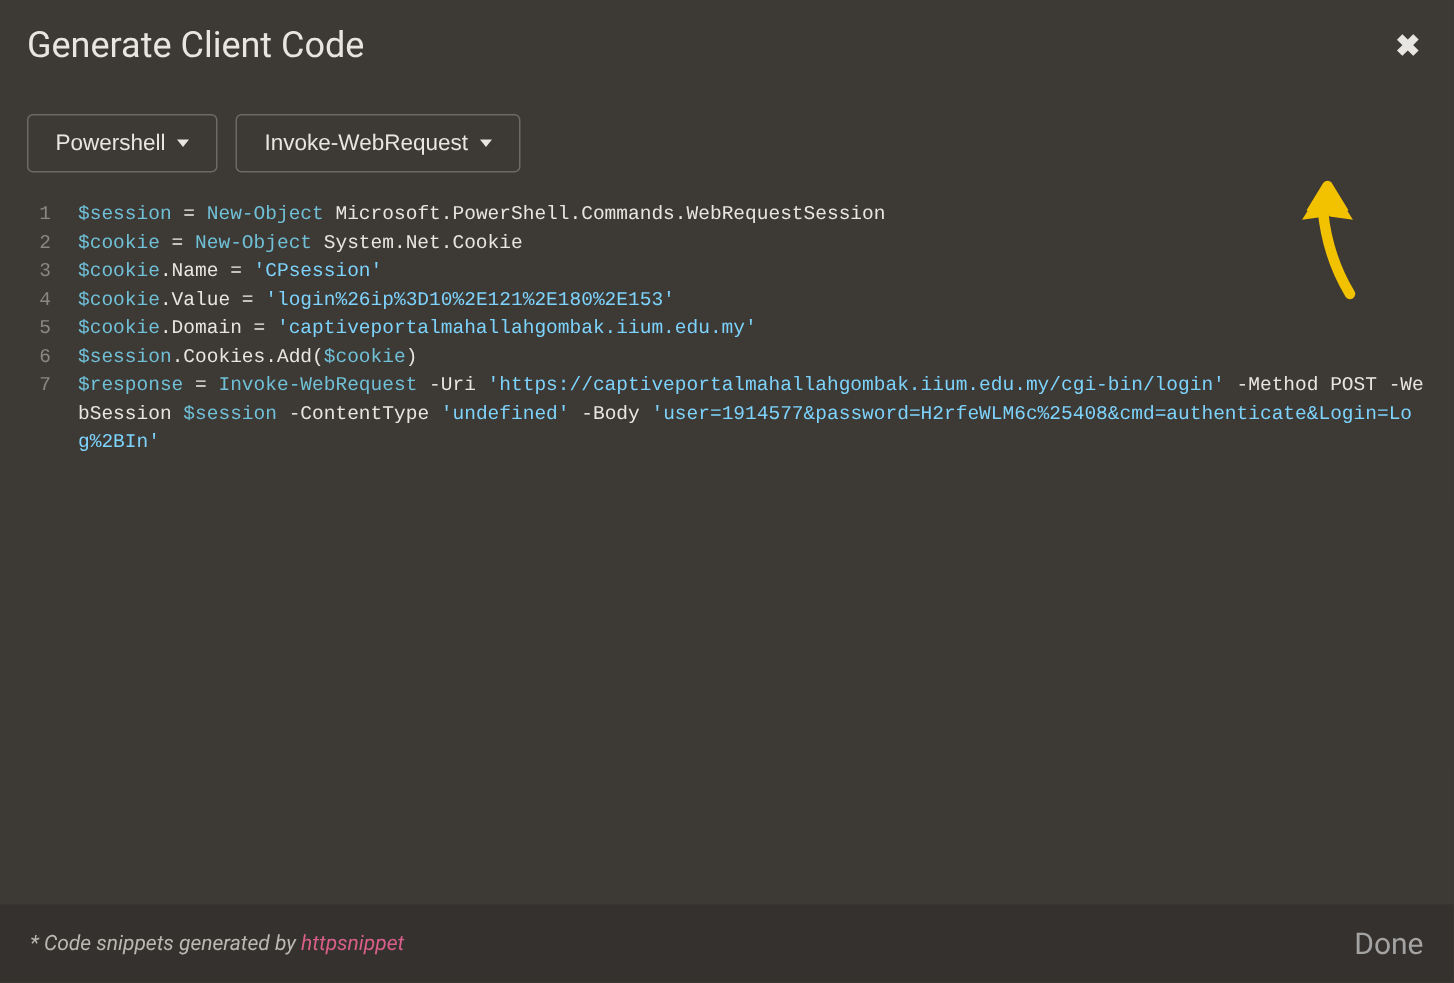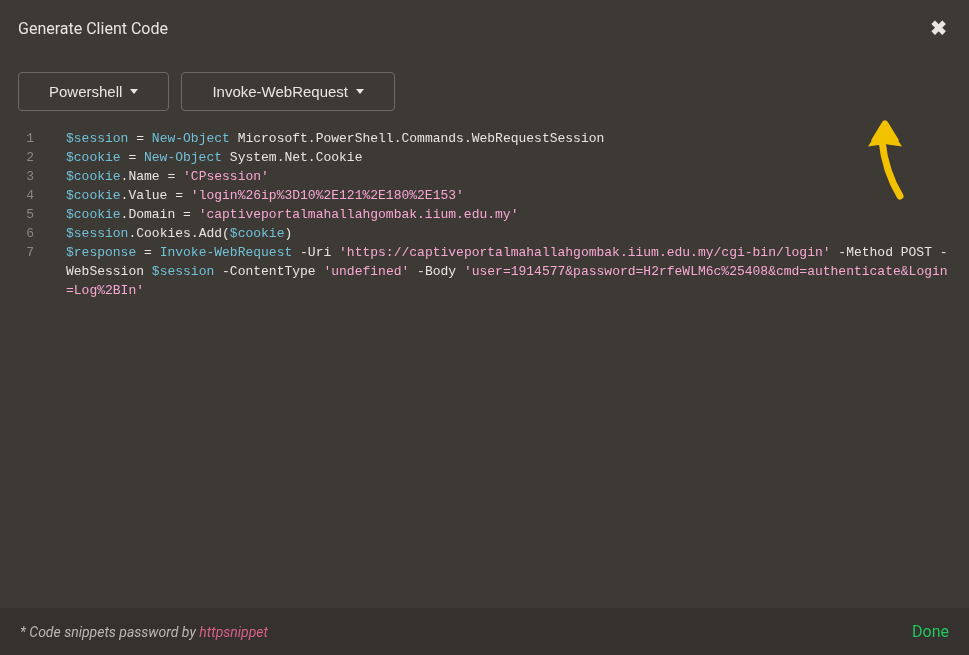--- a/index.html
+++ b/index.html
@@ -12,42 +12,42 @@
     overflow: hidden;
     position: relative;
   }
   .header {
     display: flex;
     justify-content: space-between;
     align-items: center;
     padding: 16px 22px 14px 18px;
   }
   .title {
-    font-size: 16px;
+    font-size: 24px;
     font-weight: 400;
     color: #e8e6e3;
   }
   .close-icon {
     font-size: 20px;
     font-weight: bold;
     color: #e8e6e3;
     cursor: pointer;
   }
   .toolbar {
     display: flex;
     justify-content: space-between;
     align-items: center;
     padding: 18px 18px 10px 18px;
   }
   .toolbar-left { display: flex; gap: 12px; }
   .btn {
     background: transparent;
     border: 1px solid #6d6a66;
     color: #e8e6e3;
-    padding: 10px 30px;
+    padding: 10px 18px;
     font-size: 15px;
     border-radius: 4px;
     cursor: pointer;
     display: inline-flex;
     align-items: center;
     gap: 6px;
   }
   .caret {
     display: inline-block;
     width: 0; height: 0;
@@ -64,37 +64,37 @@
   }
   .code-line { display: flex; }
   .gutter {
     width: 34px;
     text-align: right;
     color: #8a8680;
     padding-right: 18px;
     flex-shrink: 0;
     user-select: none;
   }
-  .code { white-space: pre-wrap; word-break: break-all; flex: 1; color: #e8e6e3; margin-left: 14px; }
+  .code { white-space: pre-wrap; word-break: break-all; flex: 1; color: #e8e6e3; }
   .tok-var { color: #70c0d8; }
   .tok-keyword { color: #70c0d8; }
-  .tok-string { color: #f9a8d4; }
+  .tok-string { color: #7dd3fc; }
   .footer {
     position: absolute;
     bottom: 0; left: 0; right: 0;
     background: #35312e;
     display: flex;
     justify-content: space-between;
     align-items: center;
     padding: 14px 20px;
     font-size: 14px;
   }
   .footer-left { color: #bbb8b3; font-style: italic; }
   .footer-link { color: #d85f8a; }
-  .footer-right { color: #22c55e; cursor: pointer; font-size: 16px; }
+  .footer-right { color: #a3a3a3; cursor: pointer; font-size: 20px; }
   .arrow-annotation {
     position: absolute;
     top: 116px;
     left: 865px;
     pointer-events: none;
   }
 </style>
 </head>
 <body>
 
@@ -148,16 +148,16 @@
   </div>
 
 <svg class="arrow-annotation" width="60" height="90">
   <path d="M 20 10 L 10 26 L 17 25 Q 20 55 35 80" stroke="#f2c100" stroke-width="7" fill="none" stroke-linecap="round"></path>
   <path d="M 20 10 L 30 26 L 23 25" stroke="#f2c100" stroke-width="7" fill="none" stroke-linecap="round"></path>
   <path d="M 9 26 L 20 8 L 31 26" stroke="#f2c100" stroke-width="7" fill="#f2c100" stroke-linejoin="round"></path>
 </svg>
 
 <div class="footer">
   <div class="footer-left">
-    <span>* Code snippets password by </span><span class="footer-link">httpsnippet</span>
+    <span>* Code snippets generated by </span><span class="footer-link">httpsnippet</span>
   </div>
   <div class="footer-right">Done</div>
 </div>
 
 </body></html>

